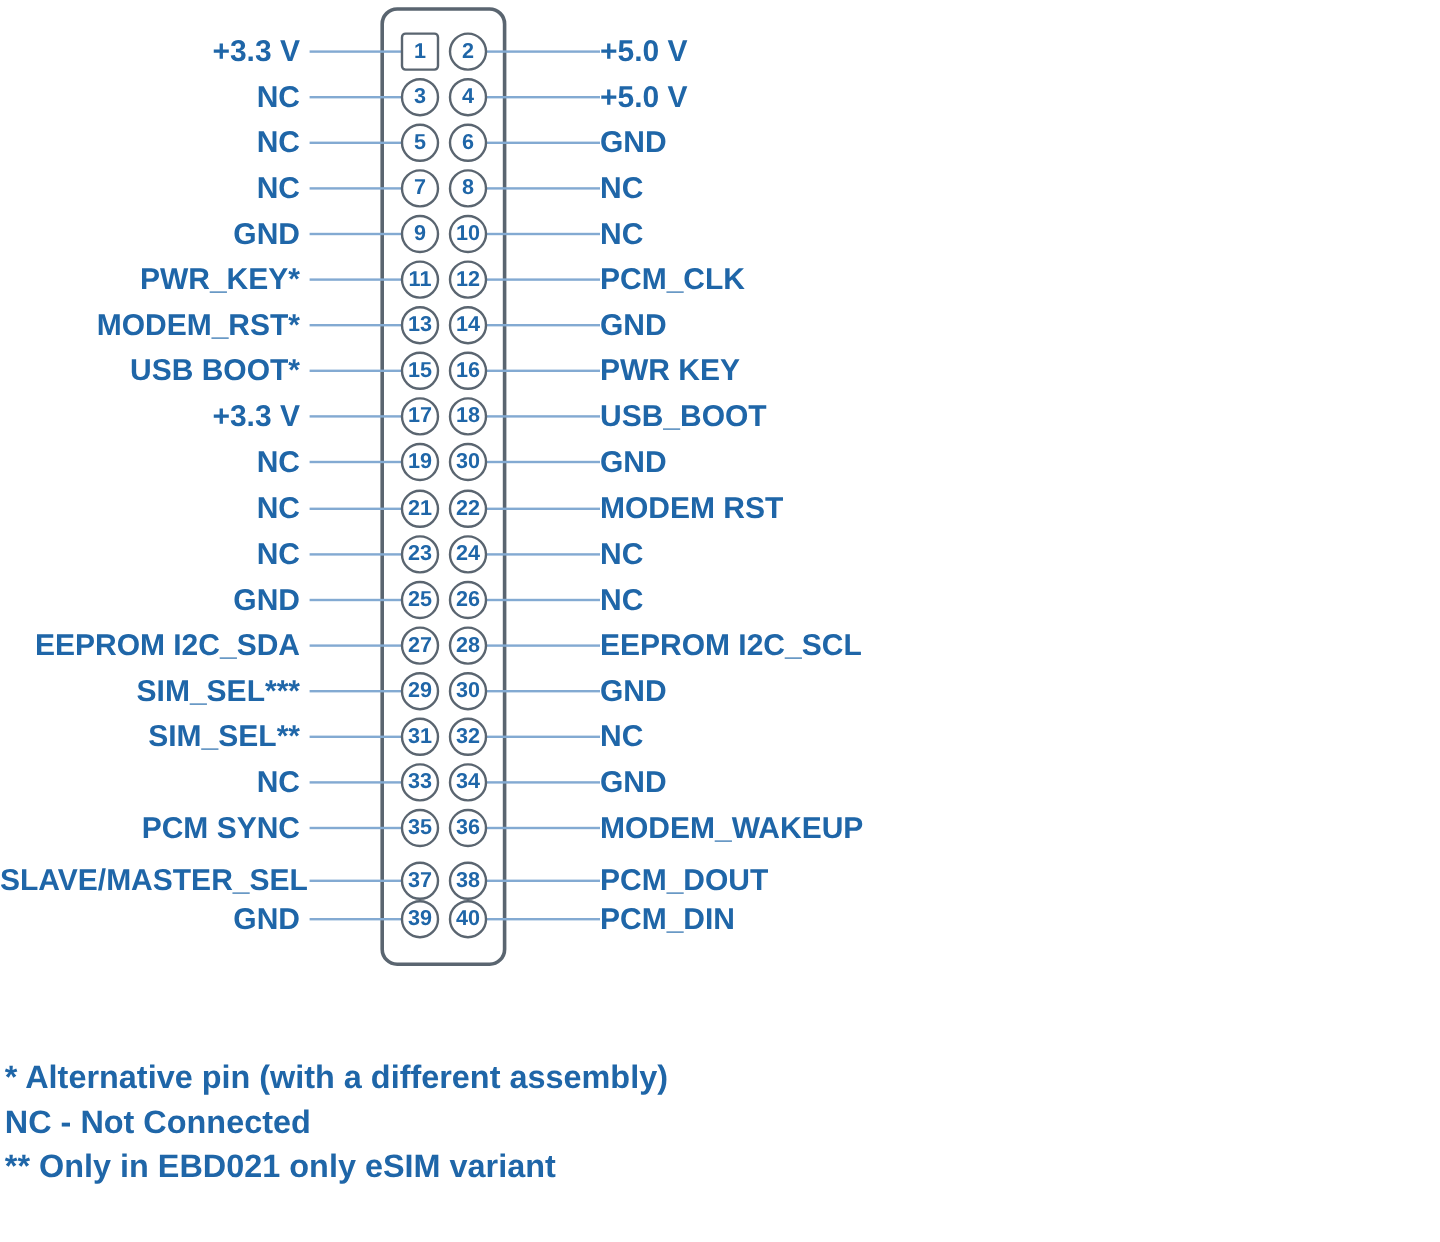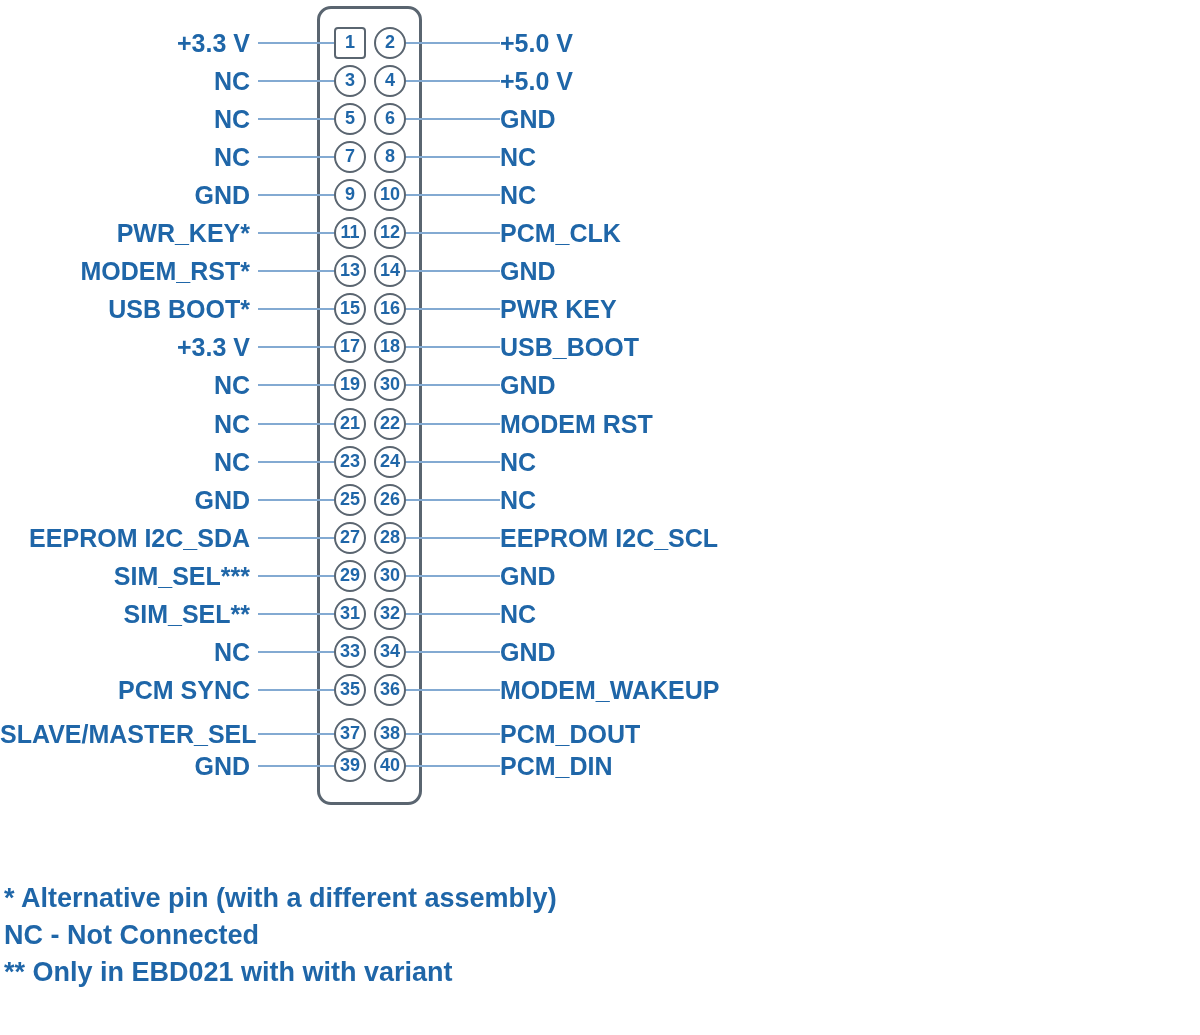--- a/index.html
+++ b/index.html
@@ -278,14 +278,14 @@
         <div class="pad odd">39</div>
         <div class="pad even">40</div>
         <div class="label-right">PCM_DIN</div>
       </div>
     </div>
 </div>
 
 <div id="footnotes">
     <div class="footnote">* Alternative pin (with a different assembly)</div>
     <div class="footnote">NC - Not Connected</div>
-    <div class="footnote">** Only in EBD021 with with variant</div>
+    <div class="footnote">** Only in EBD021 only eSIM variant</div>
   </div>
 
 </body></html>

